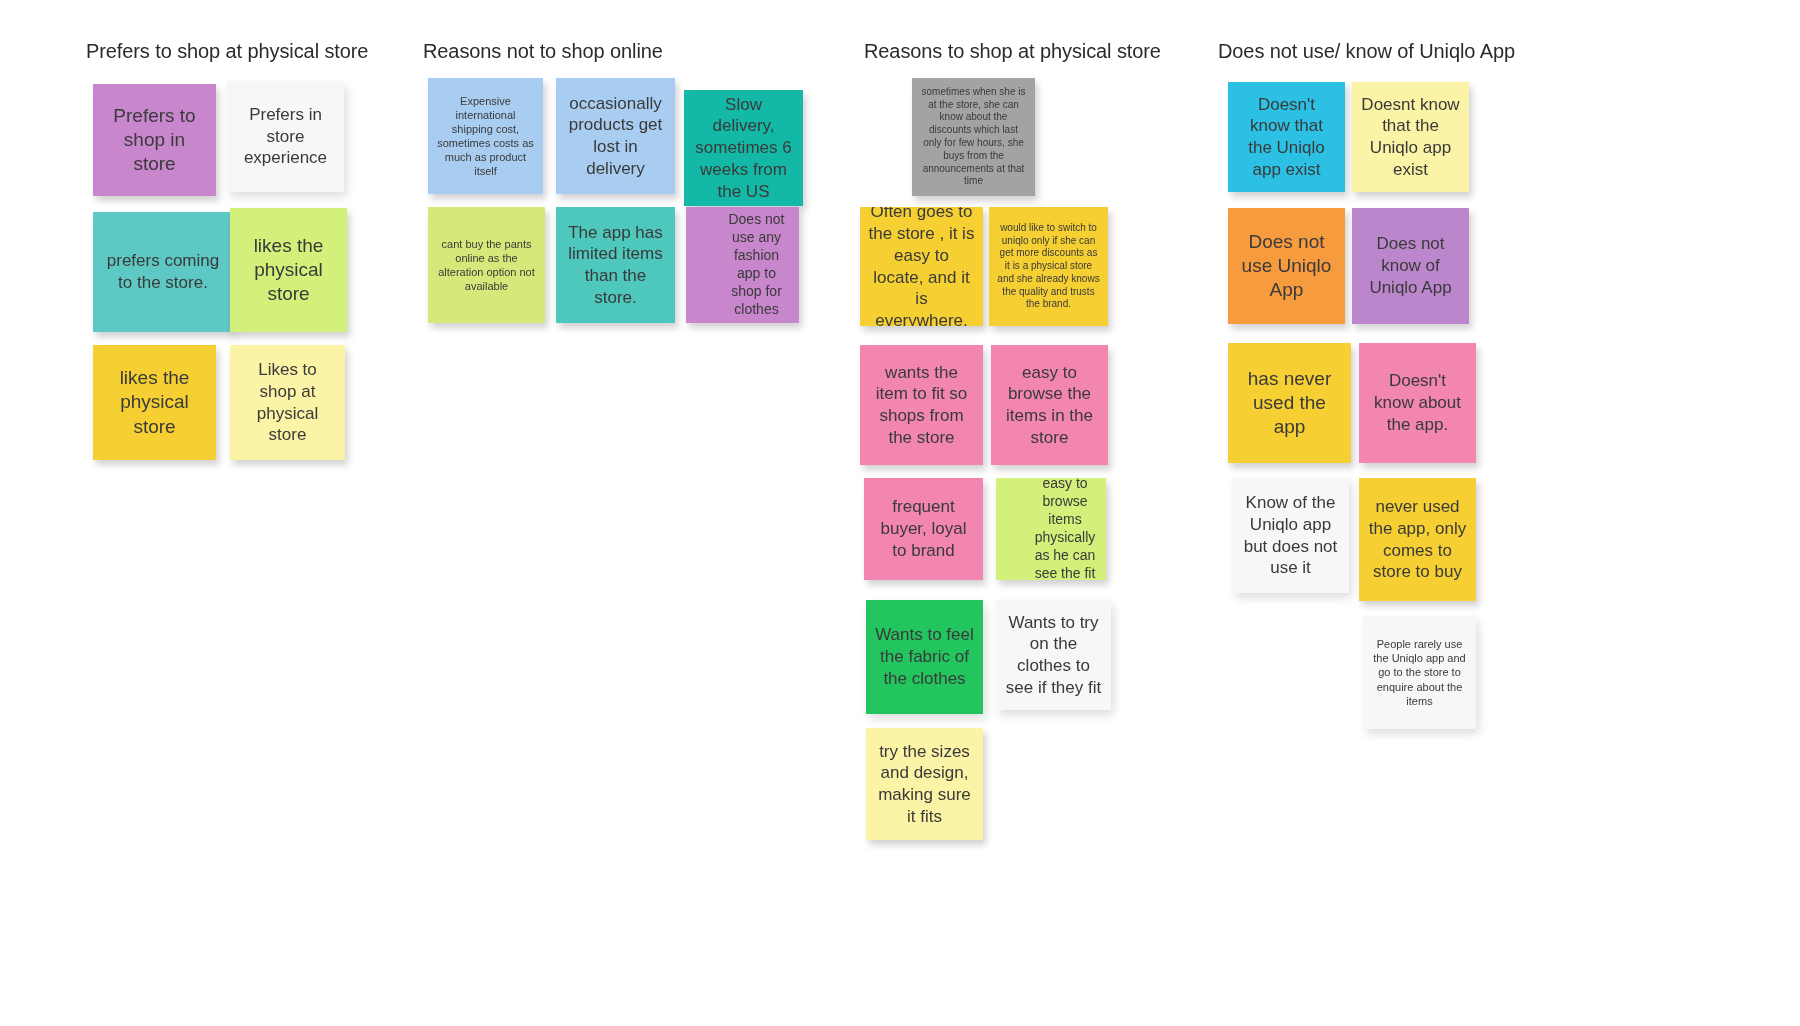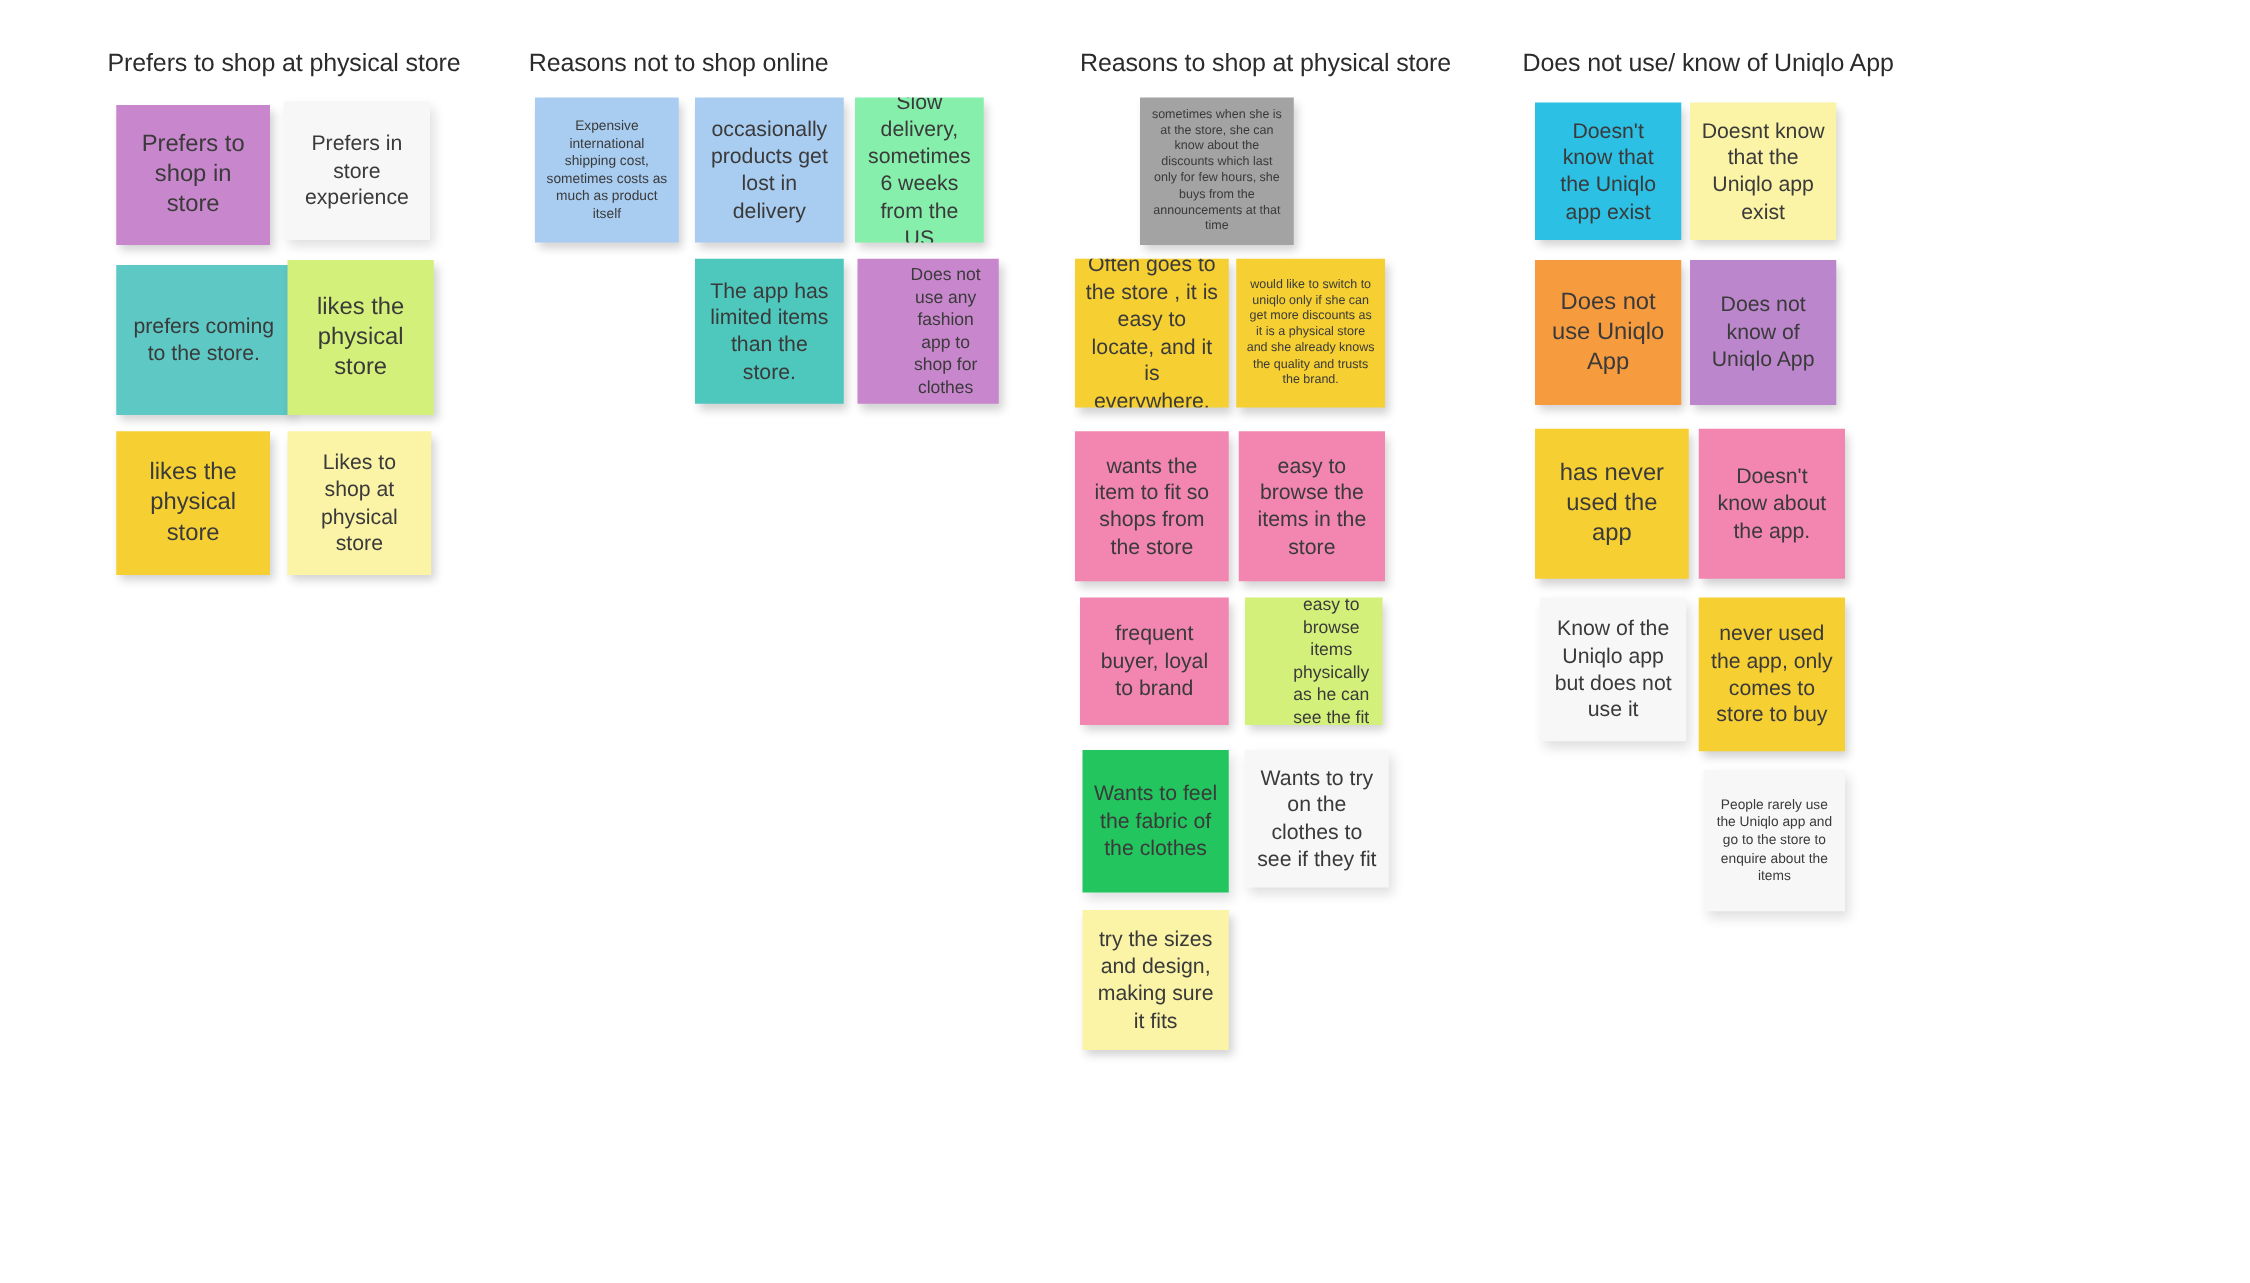--- a/index.html
+++ b/index.html
@@ -69,22 +69,25 @@
     <div class="note t-md" style="left: 230px; top: 345px; width: 115px; height: 115px; background: rgb(251, 243, 166);">
       <span>Likes to shop at physical store</span>
     </div>
     <div class="col-title" style="left: 423px; top: 40px;">Reasons not to shop online</div>
     <div class="note t-xs" style="left: 428px; top: 78px; width: 115px; height: 116px; background: rgb(169, 205, 241);">
       <span>Expensive international shipping cost, sometimes costs as much as product itself</span>
     </div>
     <div class="note t-md" style="left: 556px; top: 78px; width: 119px; height: 116px; background: rgb(169, 205, 241);">
       <span>occasionally products get lost in delivery</span>
     </div>
-    <div class="note t-md" style="left: 684px; top: 78px; width: 103px; height: 116px; background: #86efac;">
+    <div class="note t-md" style="left: 684px; top: 90px; width: 119px; height: 116px; background: #14b8a6;">
       <span>Slow delivery, sometimes 6 weeks from the US</span>
+    </div>
+    <div class="note t-xs" style="left: 428px; top: 207px; width: 117px; height: 116px; background: rgb(215, 232, 122);">
+      <span>cant buy the pants online as the alteration option not available</span>
     </div>
     <div class="note t-md" style="left: 556px; top: 207px; width: 119px; height: 116px; background: rgb(78, 199, 189);">
       <span>The app has limited items  than  the  store.</span>
     </div>
     <div class="note t-sm" style="left: 686px; top: 207px; width: 113px; height: 116px; background: rgb(200, 134, 204);">
       <span>Does not use any fashion app to shop for clothes</span>
     </div>
     <div class="col-title" style="left: 864px; top: 40px;">Reasons to shop at physical store</div>
     <div class="note t-xxs" style="left: 912px; top: 78px; width: 123px; height: 118px; background: #a3a3a3;">
       <span>sometimes when she is at the store, she can know about the discounts which last only for few hours, she buys from the announcements at that time</span>

